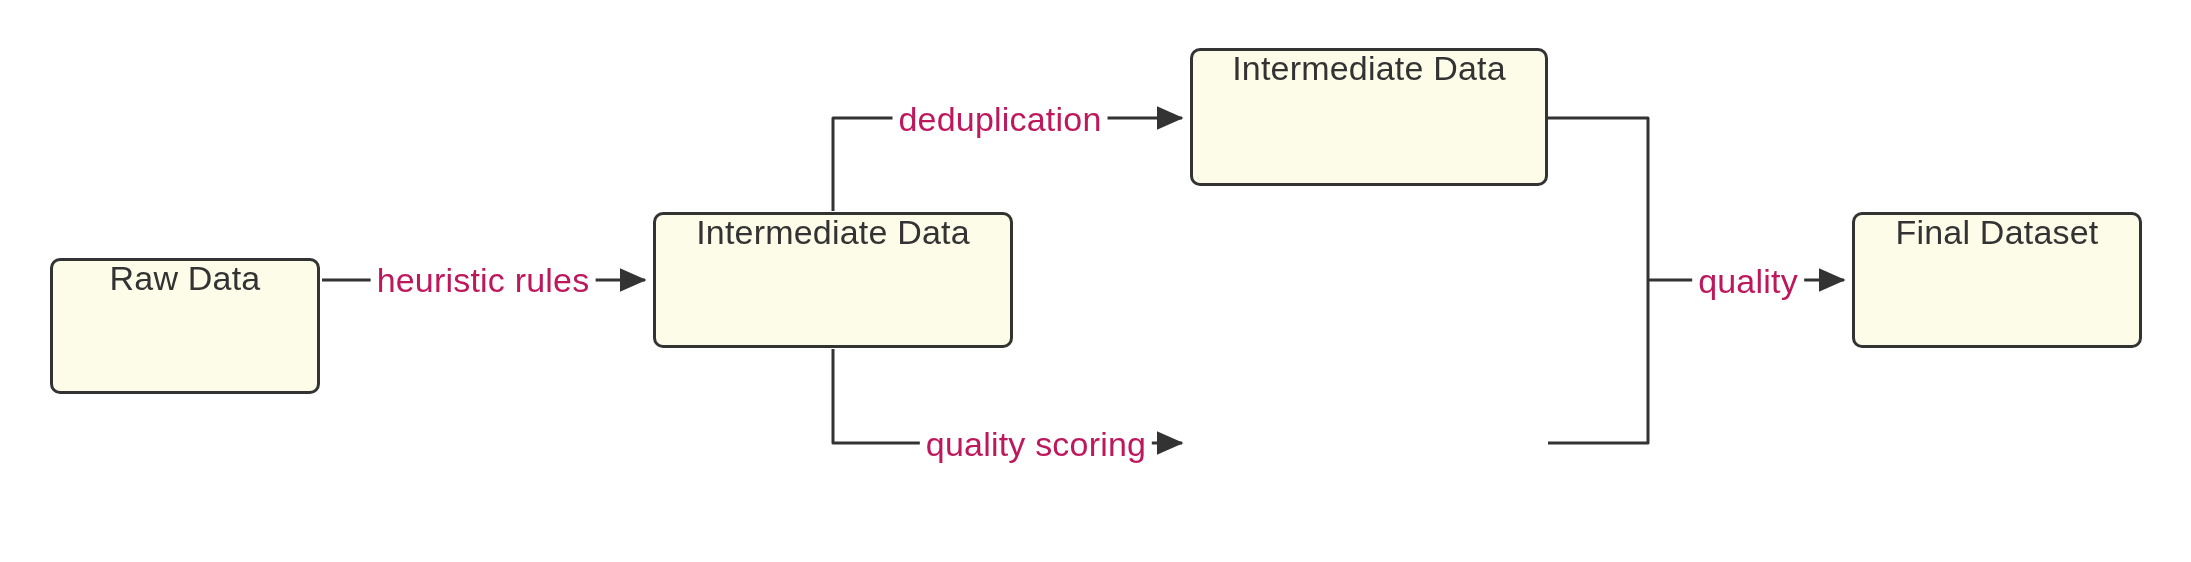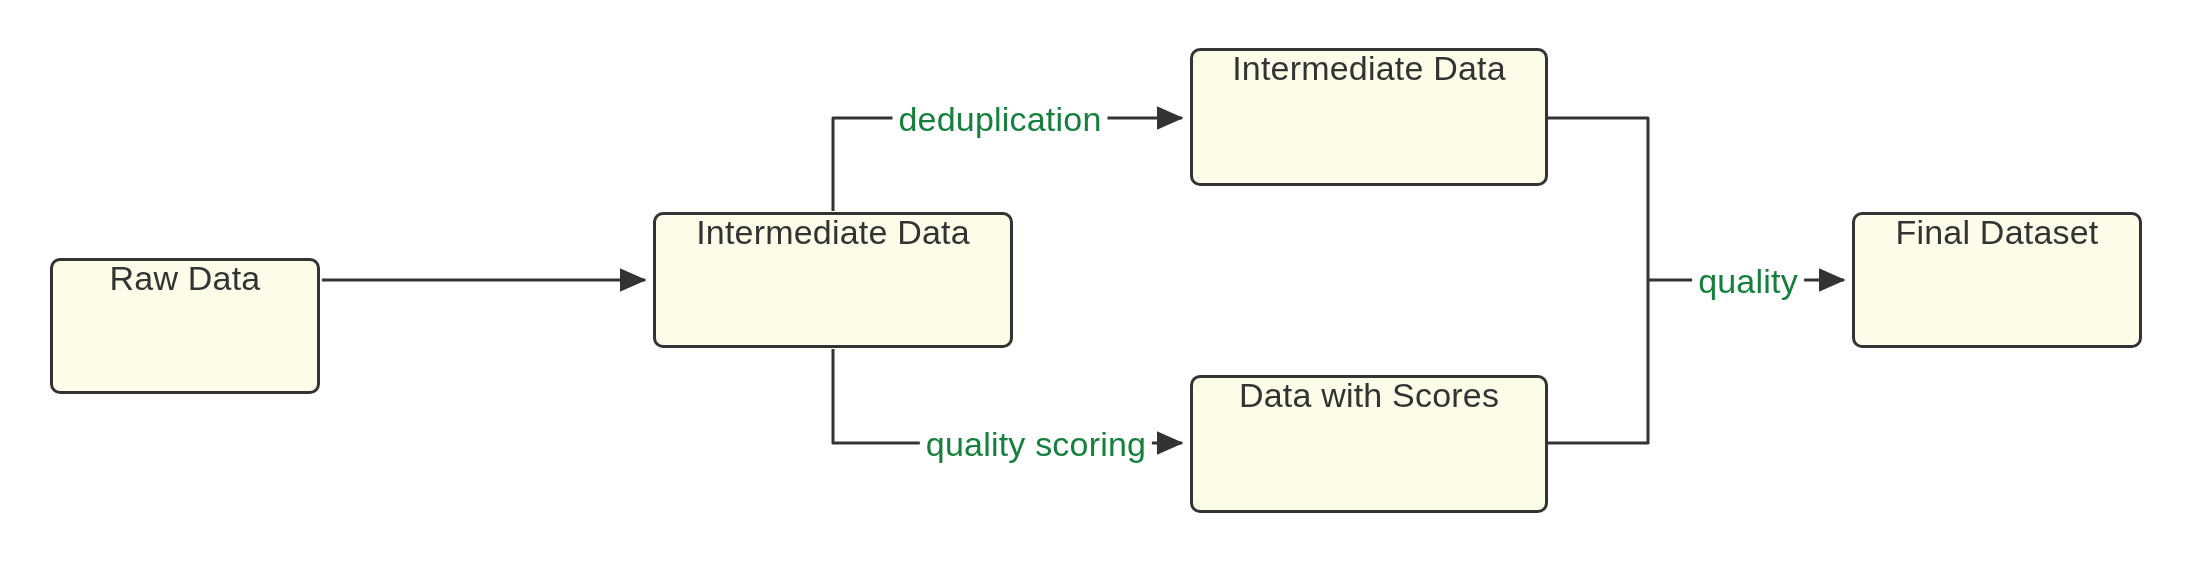--- a/index.html
+++ b/index.html
@@ -40,21 +40,21 @@
     font-size: 34px;
     color: #333333;
     line-height: 1;
     white-space: nowrap;
     letter-spacing: 0.2px;
   }
   .edge-label {
     position: absolute;
     font-family: "Liberation Sans", sans-serif;
     font-size: 34px;
-    color: #15803d;
+    color: #be185d;
     line-height: 1;
     white-space: nowrap;
     background: #ffffff;
     padding: 0 6px;
     transform: translate(-50%, -50%);
     z-index: 3;
     letter-spacing: 0.2px;
     text-align: right;
   }
 </style>
@@ -88,28 +88,26 @@
   </div>
 
   <div class="node-box" style="left:653px; top:212px; width:360px; height:136px;">
     <span class="node-label">Intermediate Data</span>
   </div>
 
   <div class="node-box" style="left:1190px; top:48px; width:358px; height:138px;">
     <span class="node-label">Intermediate Data</span>
   </div>
 
-  <div class="node-box" style="left:1190px; top:375px; width:358px; height:138px;">
-    <span class="node-label">Data with Scores</span>
-  </div>
 
   <div class="node-box" style="left:1852px; top:212px; width:290px; height:136px;">
     <span class="node-label">Final Dataset</span>
   </div>
 
+  <div class="edge-label" style="left:483px; top:280px;">heuristic rules</div>
 
   <div class="edge-label" style="left:1000px; top:119px;">deduplication</div>
 
   <div class="edge-label" style="left:1036px; top:444px;">quality scoring</div>
 
   <div class="edge-label" style="left:1748px; top:281px;">quality</div>
 
 </div>
 
 </body></html>

